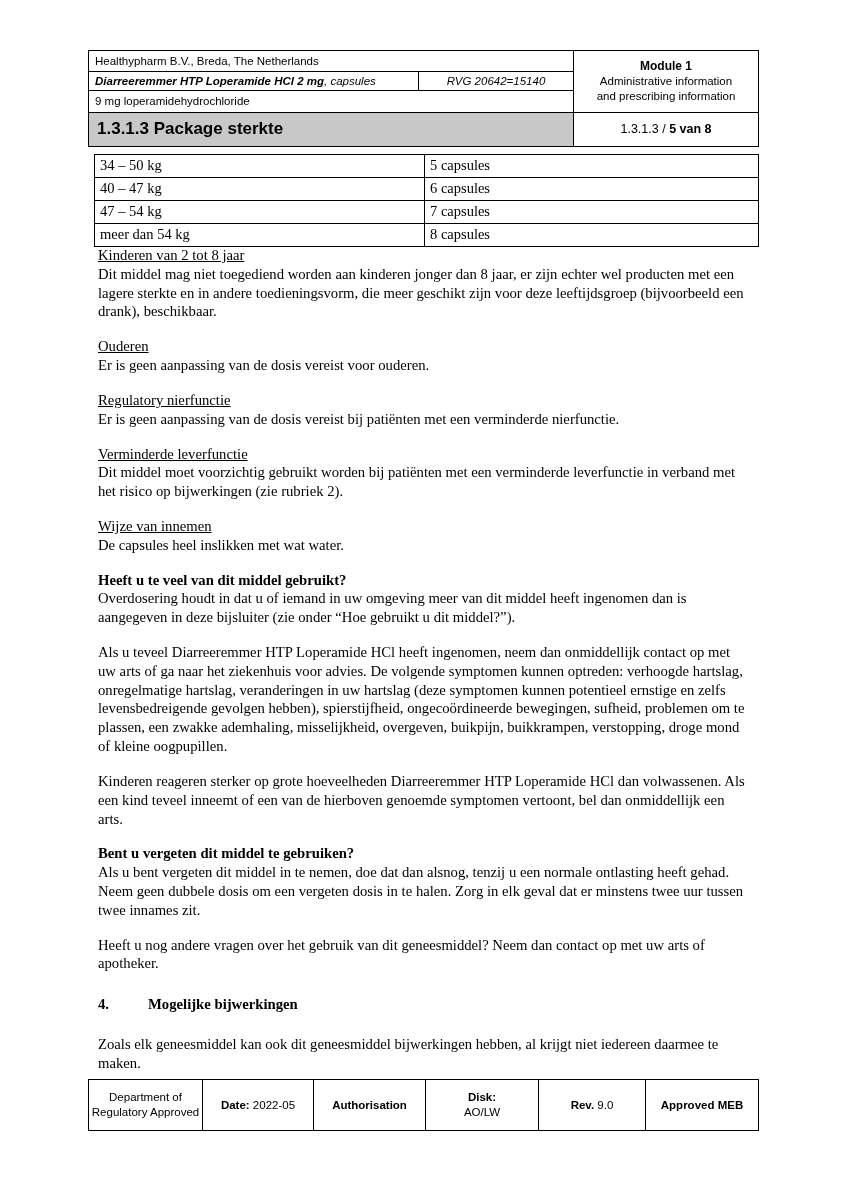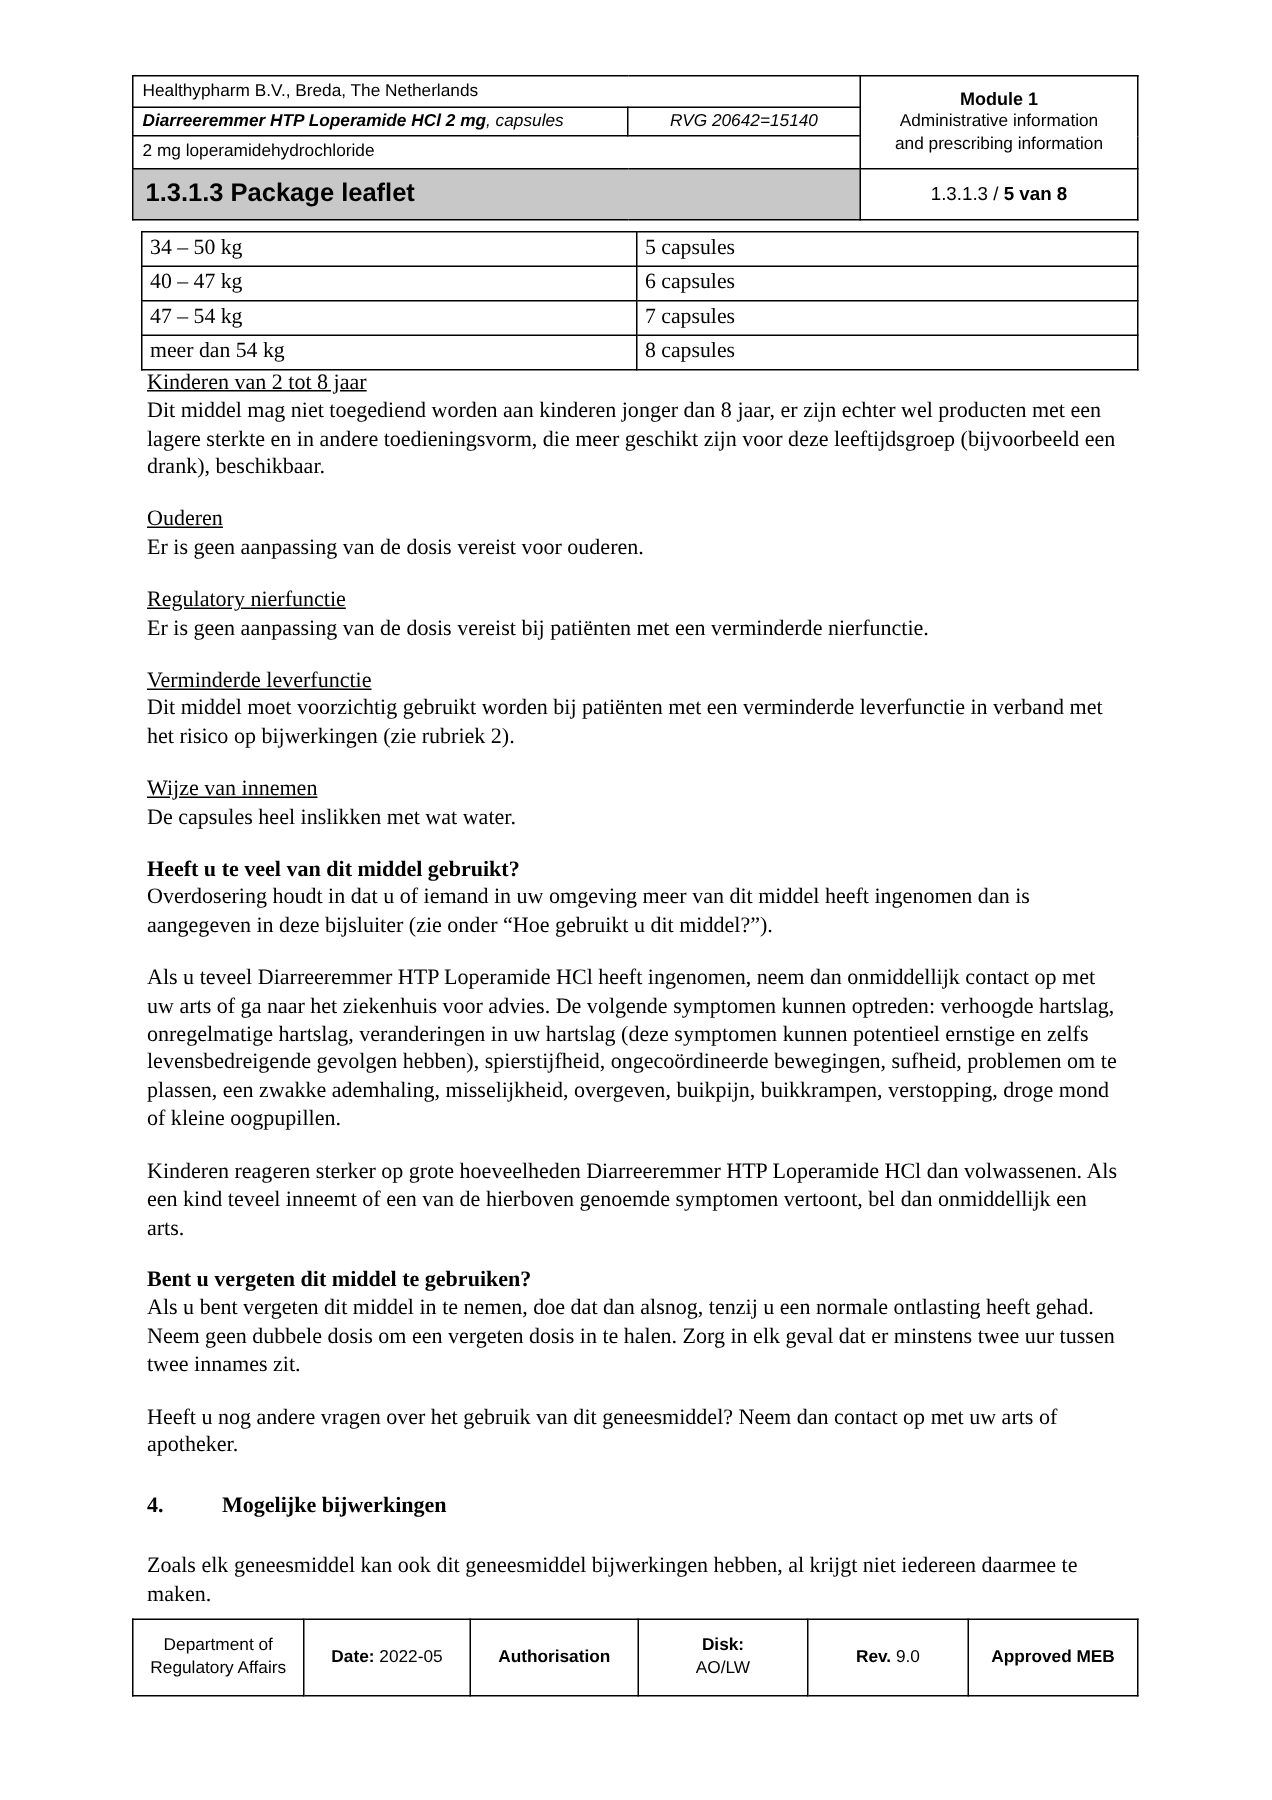--- a/index.html
+++ b/index.html
@@ -182,24 +182,24 @@
           <div class="mod-title">Module 1</div>
           <div>Administrative information</div>
           <div>and prescribing information</div>
         </td>
       </tr>
       <tr>
         <td class="hdr-prodname"><span>Diarreeremmer HTP Loperamide HCl 2 mg</span><span class="suffix">, capsules</span></td>
         <td class="hdr-rvg">RVG 20642=15140</td>
       </tr>
       <tr>
-        <td class="hdr-left-cell" colspan="2">2 mg loperamidehydrochloride</td>
-      </tr>
-      <tr>
-        <td class="hdr-leaflet" colspan="2">1.3.1.3 Package leaflet</td>
+        <td class="hdr-left-cell" colspan="2">9 mg loperamidehydrochloride</td>
+      </tr>
+      <tr>
+        <td class="hdr-leaflet" colspan="2">1.3.1.3 Package sterkte</td>
         <td class="hdr-pagenum"><span>1.3.1.3 / </span><b>5 van 8</b></td>
       </tr>
     </tbody>
   </table>
 
   <table class="dose-table">
     <colgroup>
       <col style="width:330px">
       <col style="width:334px">
     </colgroup>
@@ -285,21 +285,21 @@
       <col style="width:111px">
       <col style="width:112px">
       <col style="width:113px">
       <col style="width:107px">
       <col style="width:113px">
     </colgroup>
     <tbody>
       <tr>
         <td>
           <div>Department of</div>
-          <div>Regulatory Affairs</div>
+          <div>Regulatory Approved</div>
         </td>
         <td><b>Date:</b><span> 2022-05</span></td>
         <td><b>Authorisation</b></td>
         <td>
           <div><b>Disk:</b></div>
           <div>AO/LW</div>
         </td>
         <td><b>Rev.</b><span> 9.0</span></td>
         <td><b>Approved MEB</b></td>
       </tr>

